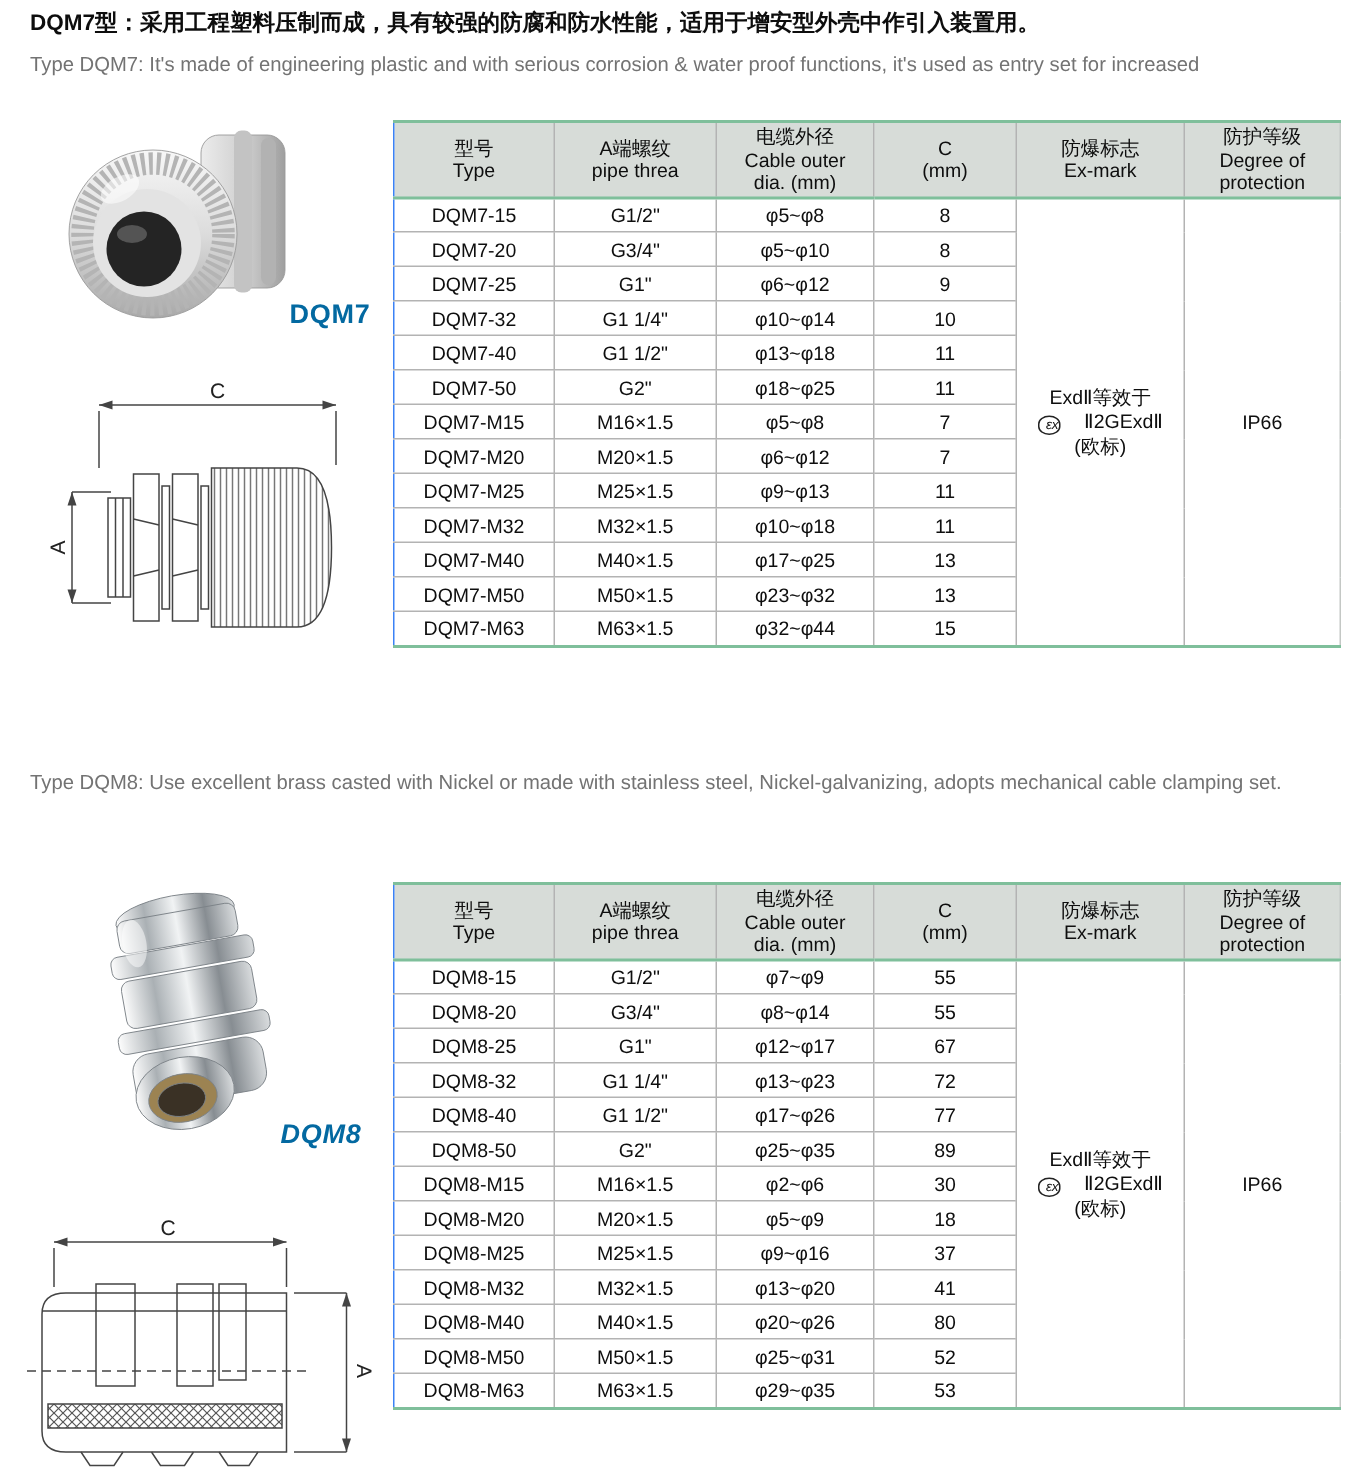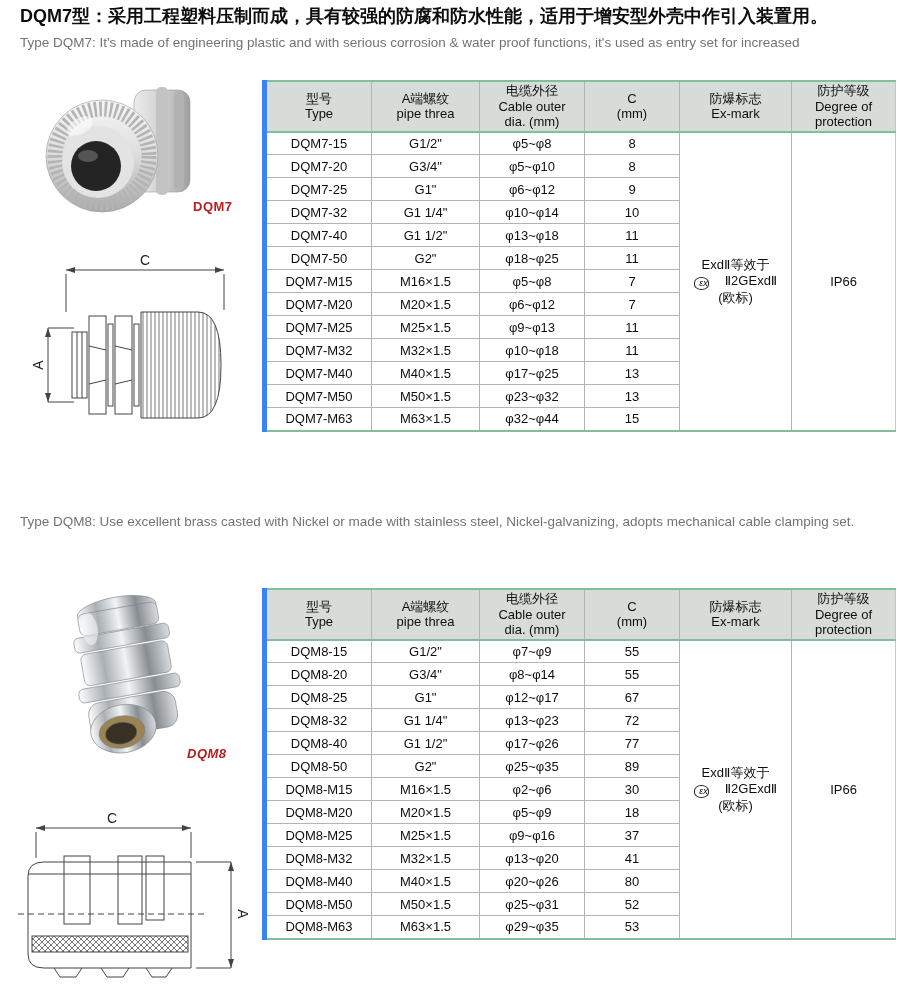--- a/index.html
+++ b/index.html
@@ -14,41 +14,41 @@
     width:900px;height:984px;background:#ffffff;
     font-family:"Liberation Sans","DejaVu Sans",sans-serif;
     color:var(--ink);
   }
   .page{position:relative;width:900px;height:984px;background:#fff;overflow:hidden;}
   .sec{position:absolute;left:0;width:900px;}
   #sec-0{top:0;height:500px;}
   #sec-1{top:505px;height:479px;}
 
   .heading{position:absolute;left:20px;top:6px;width:868px;}
-  .zh-line{font-size:18px;font-weight:bold;color:#0d0d0d;line-height:20px;margin-bottom:6px;}
+  .zh-line{font-size:15px;font-weight:bold;color:#0d0d0d;line-height:20px;margin-bottom:6px;}
   .en-line{font-size:13.5px;color:#737373;line-height:21px;}
   .en-line.indent{padding-left:83px;}
 
   .photo-svg{position:absolute;}
   #sec-0 .photo-svg{left:32px;top:80px;}
   #sec-1 .photo-svg{left:32px;top:84px;}
-  .photo-label{position:absolute;font-size:13px;font-weight:600;color:#b91c1c;letter-spacing:.5px;}
+  .photo-label{position:absolute;font-size:18px;font-weight:600;color:#0369a1;letter-spacing:.5px;}
   #sec-0 .photo-label{left:193px;top:199px;}
   #sec-1 .photo-label{left:187px;top:241px;font-style:italic;}
 
   .drawing-svg{position:absolute;stroke-linecap:butt;}
   #sec-0 .drawing-svg{left:14px;top:250px;}
   #sec-1 .drawing-svg{left:6px;top:305px;}
 
   table.spec-table{
     position:absolute;left:262px;width:631px;
     border-collapse:collapse;table-layout:fixed;
     border-top:2px solid var(--accent);
     border-bottom:2px solid var(--accent);
-    border-left:5px solid #3b82f6;
+    border-left:1px solid #3b82f6;
     border-right:1px solid #c4c8c5;
   }
   #sec-0 table.spec-table{top:80px;}
   #sec-1 table.spec-table{top:83px;}
 
   .spec-table thead th{
     background:var(--header-bg);
     height:50px;
     font-weight:normal;font-size:13px;color:#0e0e0e;
     border-bottom:2px solid var(--accent);

